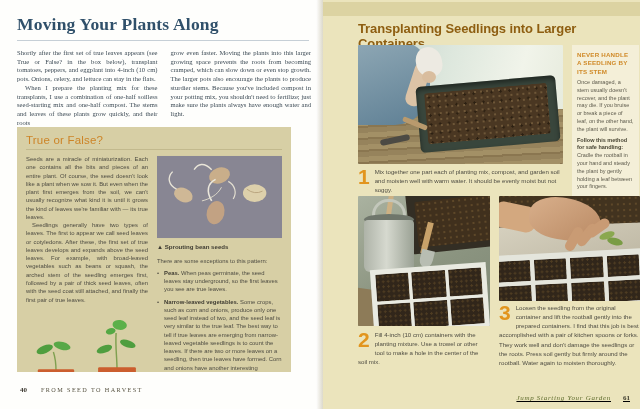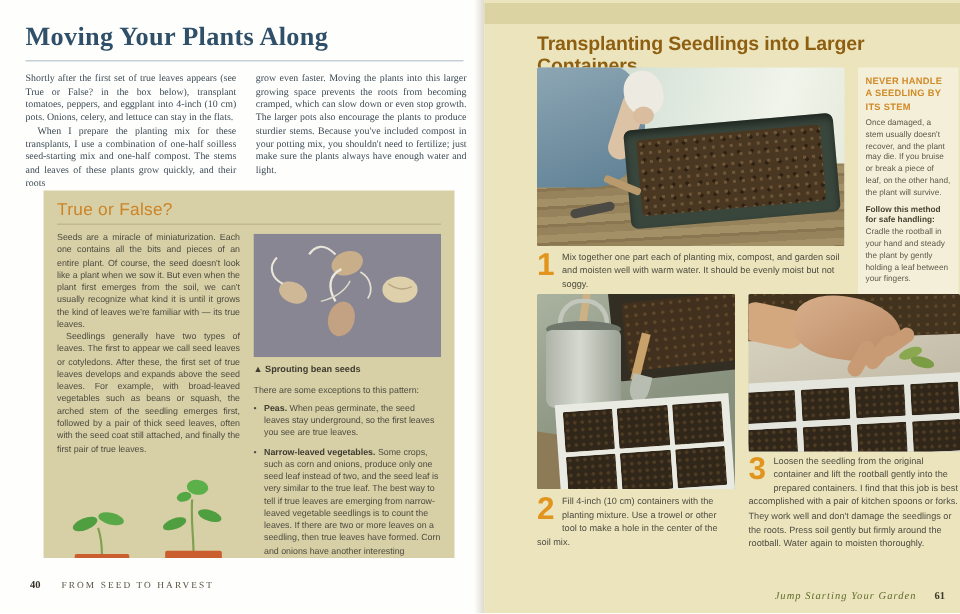--- a/index.html
+++ b/index.html
@@ -11,21 +11,21 @@
   .lp-title { position:absolute; left:17px; top:14px; font-family:"Liberation Serif", serif; font-weight:bold;
               font-size:17.5px; color:#30506a; letter-spacing:0.2px;text-align:center; }
   .lp-rule { position:absolute; left:17px; top:40px; width:292px; height:1px; background:#c6cfd6; }
   .lp-intro { position:absolute; left:17px; top:49px; width:294px; display:flex; gap:13px; }
   .lp-col { width:50%; font-family:"Liberation Serif", serif; font-size:6.6px; line-height:1.32;
             color:#3c4a55; text-align:justify; }
   .lp-col .p2 { text-indent:8px; }
 
   
   .tf-box { position:absolute; left:17px; top:127px; width:274px; height:245px; background:#d7cfa5;
-            padding:7px 9px 6px 9px; overflow:hidden;margin-left:12px; }
+            padding:7px 9px 6px 9px; overflow:hidden; }
   .tf-title { font-size:11.5px; color:#cd8427; border-bottom:1px solid #c2b98d; padding-bottom:3px;
               margin-bottom:5px; letter-spacing:0.2px; }
   .tf-cols { display:flex; gap:9px; }
   .tf-left { width:122px; font-size:5.9px; line-height:1.4; color:#4e4c42; text-align:justify; }
   .tf-left .p2 { text-indent:6px; }
   .tf-right { width:125px; font-size:5.9px; line-height:1.4; color:#4e4c42; }
   .bean-photo { width:125px; height:84px; display:block; }
   .tf-caption { font-weight:bold; font-size:6.1px; margin:4px 0 5px 0; color:#3f3c32; }
   .tf-exceptions { margin-bottom:4px; }
   .tf-bullet { position:relative; padding-left:7px; margin-bottom:4px; }
@@ -123,21 +123,21 @@
              background:linear-gradient(140deg,#d9b08c,#b98963); border-radius:45% 55% 50% 45%;
              transform:rotate(8deg); }
   .br-finger { position:absolute; width:10px; height:26px; border-radius:5px; background:#c99b74; }
   .br-f1 { left:70px; top:30px; transform:rotate(30deg); }
   .br-f2 { left:83px; top:26px; transform:rotate(40deg); }
   .br-f3 { left:94px; top:19px; transform:rotate(55deg); }
   .br-leaf { position:absolute; width:16px; height:7px; border-radius:50%; background:#8aa84f; }
   .br-l1 { left:100px; top:36px; transform:rotate(-20deg); }
   .br-l2 { left:108px; top:42px; transform:rotate(15deg); background:#7a9c45; }
 
-  .rp-footer { position:absolute; right:10px; top:386px; width:220px; text-align:right; }
+  .rp-footer { position:absolute; right:10px; top:386px; width:220px; text-align:right;text-decoration:underline; }
   .rp-footer .ft { font-family:"Liberation Serif", serif; font-style:italic; font-size:7px;
                    letter-spacing:0.7px; color:#5f6c2d; }
   .rp-footer .pg { font-family:"Liberation Serif", serif; font-weight:bold; font-size:7px;
                    color:#3c3a2c; margin-left:12px; }
 </style>
 </head>
 <body>
 
 <div id="canvas">
 

